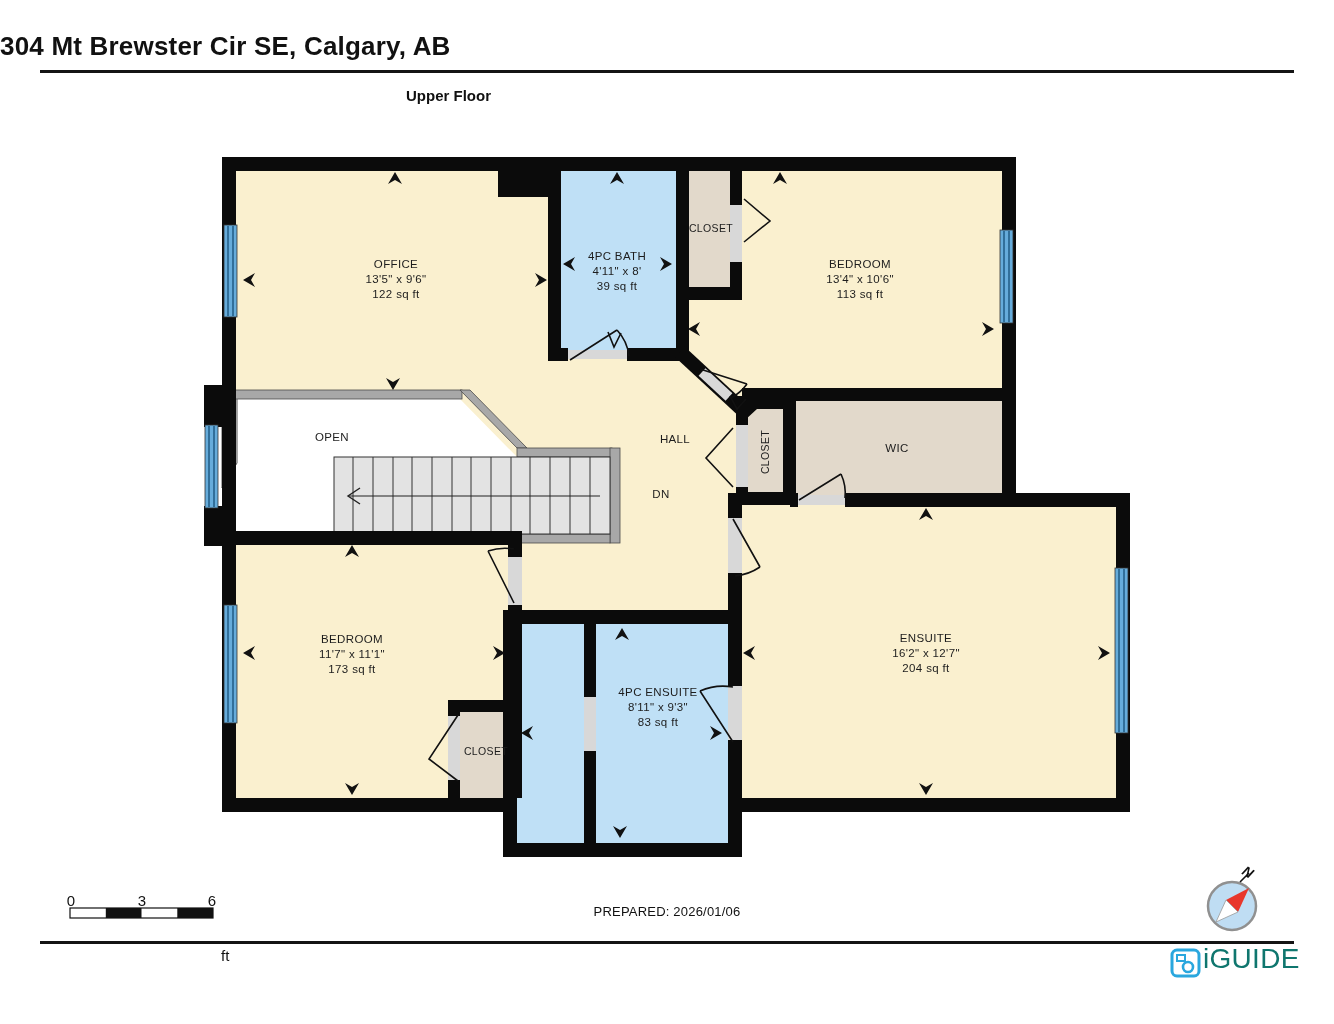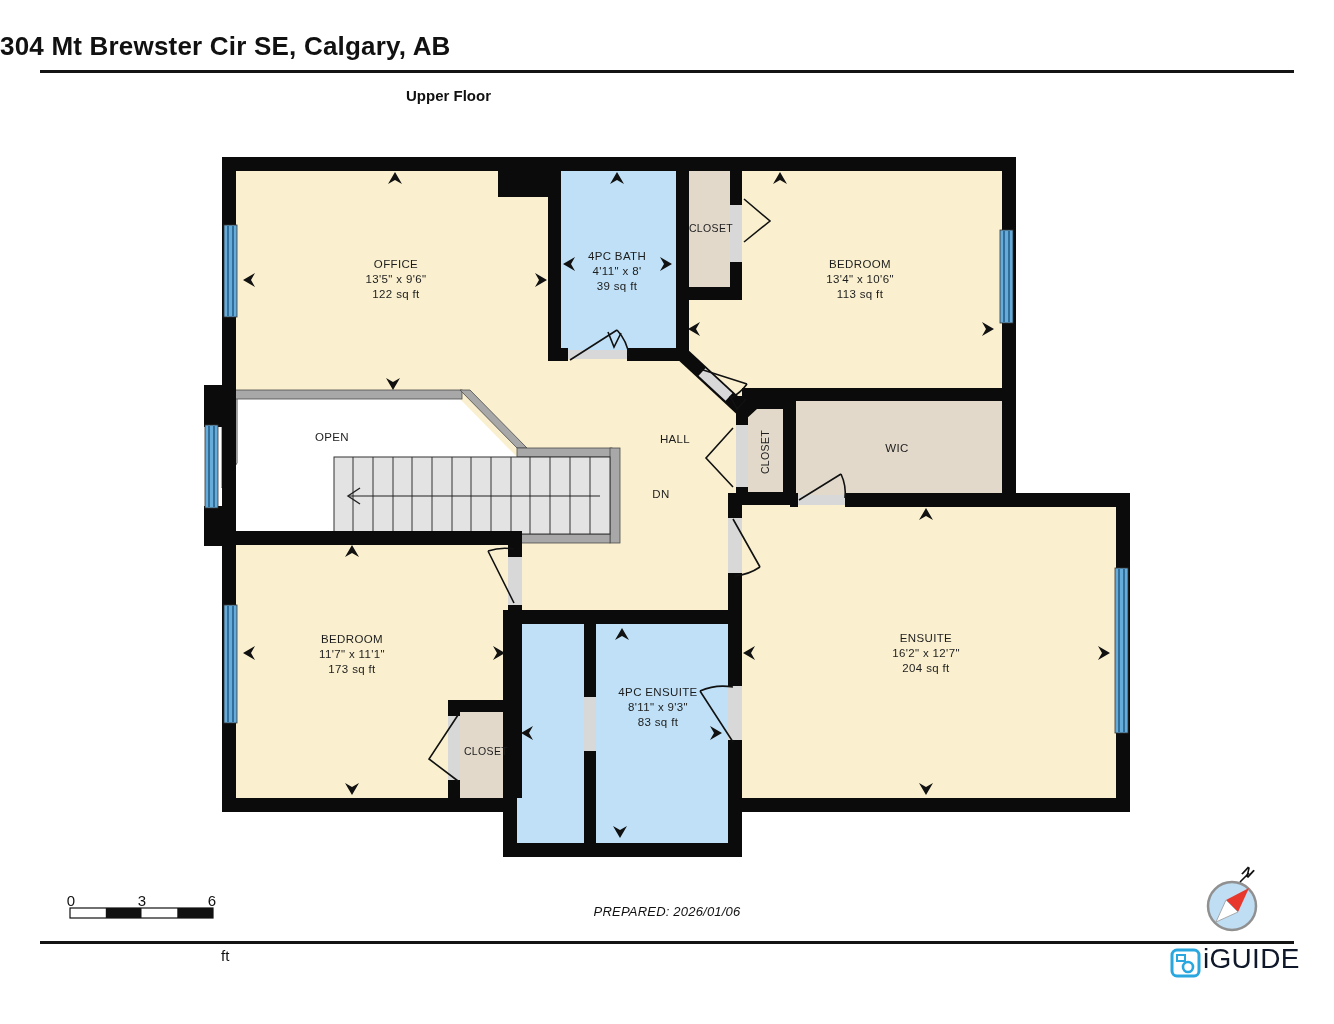--- a/index.html
+++ b/index.html
@@ -14,24 +14,24 @@
   .floor-label{top:87px;left:406px;width:260px;text-align:left;font-size:15px;font-weight:bold;}
   .areas{top:87px;left:681px;font-size:15px;line-height:21.4px;}
   .areas div{white-space:nowrap;}
   .room-label{position:absolute;transform:translateX(-50%);text-align:center;font-size:11.5px;
               line-height:15px;color:#1d1d1d;letter-spacing:.35px;white-space:nowrap;}
   .room-label span{display:block;}
   .small-label{font-size:10.5px;}
   .vlabel{transform:translate(-50%,-50%) rotate(-90deg);}
   .scale-num{position:absolute;transform:translateX(-50%);font-size:15px;}
   .unit-label{position:absolute;font-size:15px;}
-  .prepared{top:904px;left:0;width:1334px;text-align:center;font-size:13px;letter-spacing:.2px;font-style:italic;}
+  .prepared{top:904px;left:0;width:1334px;text-align:center;font-size:13px;letter-spacing:.2px;}
   .north{top:864px;left:1243px;font-size:14px;font-weight:bold;font-style:italic;transform:rotate(32deg);}
   .disclaimer{top:952px;left:47px;font-size:12.6px;color:#111;}
-  .brand{top:943px;left:1203px;font-size:28px;font-weight:500;color:#0f172a;letter-spacing:.3px;}
+  .brand{top:943px;left:1203px;font-size:28px;font-weight:500;color:#0f766e;letter-spacing:.3px;}
 </style>
 </head>
 <body>
 
 <div class="page">
 
   <div class="abs title">304 Mt Brewster Cir SE, Calgary, AB</div>
   <div class="abs rule rule1"></div>
   <div class="abs floor-label">Upper Floor</div>
 

